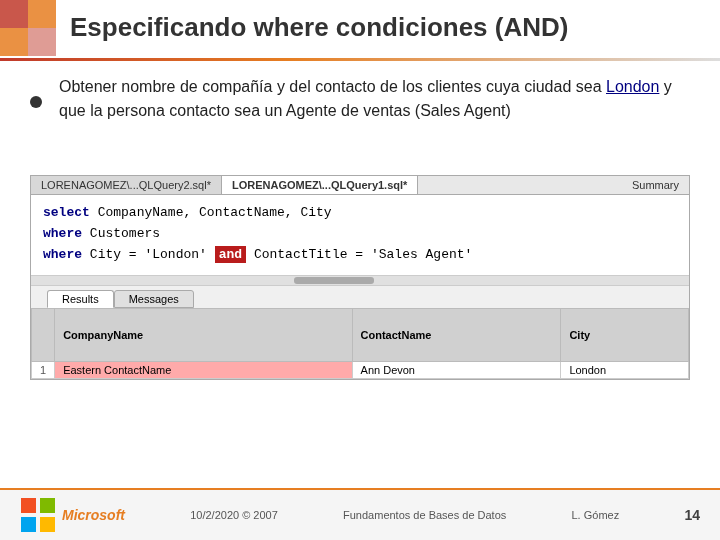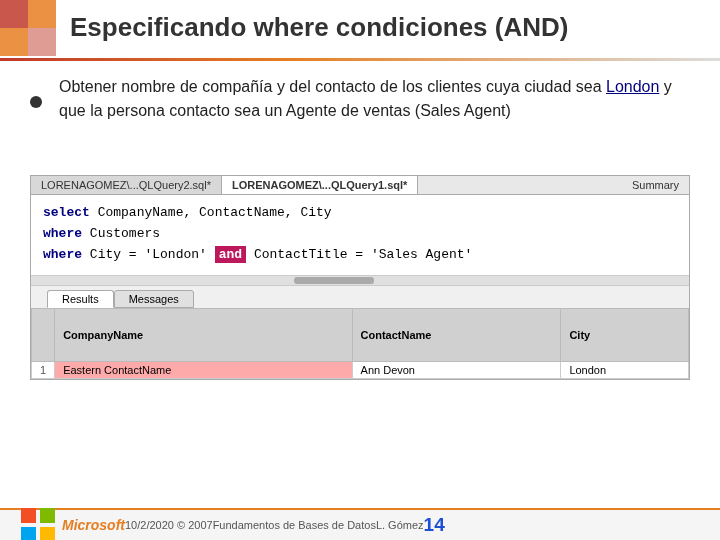--- a/index.html
+++ b/index.html
@@ -145,21 +145,21 @@
     .sql-keyword {
       color: #000080;
       font-weight: bold;
     }
 
     .sql-string {
       color: #000;
     }
 
     .sql-and-highlight {
-      background: #be185d;
+      background: #b91c1c;
       color: #fff;
       padding: 1px 4px;
       font-weight: bold;
     }
 
     .sql-scrollbar {
       height: 10px;
       background: #e0e0e0;
       border-top: 1px solid #ccc;
       position: relative;
@@ -235,49 +235,49 @@
     .highlighted-cell {
       background: #ffaaaa !important;
     }
 
     
     .footer {
       position: absolute;
       bottom: 0;
       left: 0;
       right: 0;
-      height: 32px;
+      height: 52px;
       background: #f5f5f5;
       border-top: 2px solid #E67E22;
       display: flex;
       align-items: center;
       padding: 8px 20px;
-      justify-content: flex-start;
+      justify-content: space-between;
     }
 
     .footer-logo {
       display: flex;
       align-items: center;
       gap: 6px;
     }
 
     .ms-logo {
       width: 36px;
       height: 36px;
     }
 
     .footer-text {
       font-size: 11px;
       color: #555;
     }
 
     .footer-page {
-      font-size: 19px;
-      font-weight: bold;
-      color: #1d4ed8;
+      font-size: 14px;
+      font-weight: bold;
+      color: #404040;
     }
   </style>
 </head>
 <body>
 
 <div class="header-accent">
   <div class="sq1"></div>
   <div class="sq2"></div>
   <div class="sq3"></div>
   <div class="sq4"></div>

